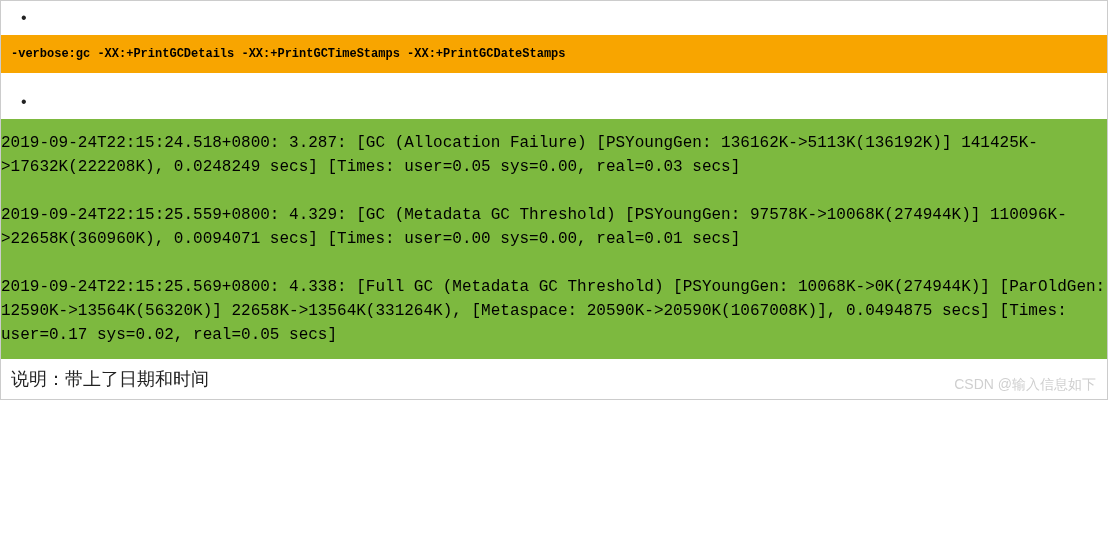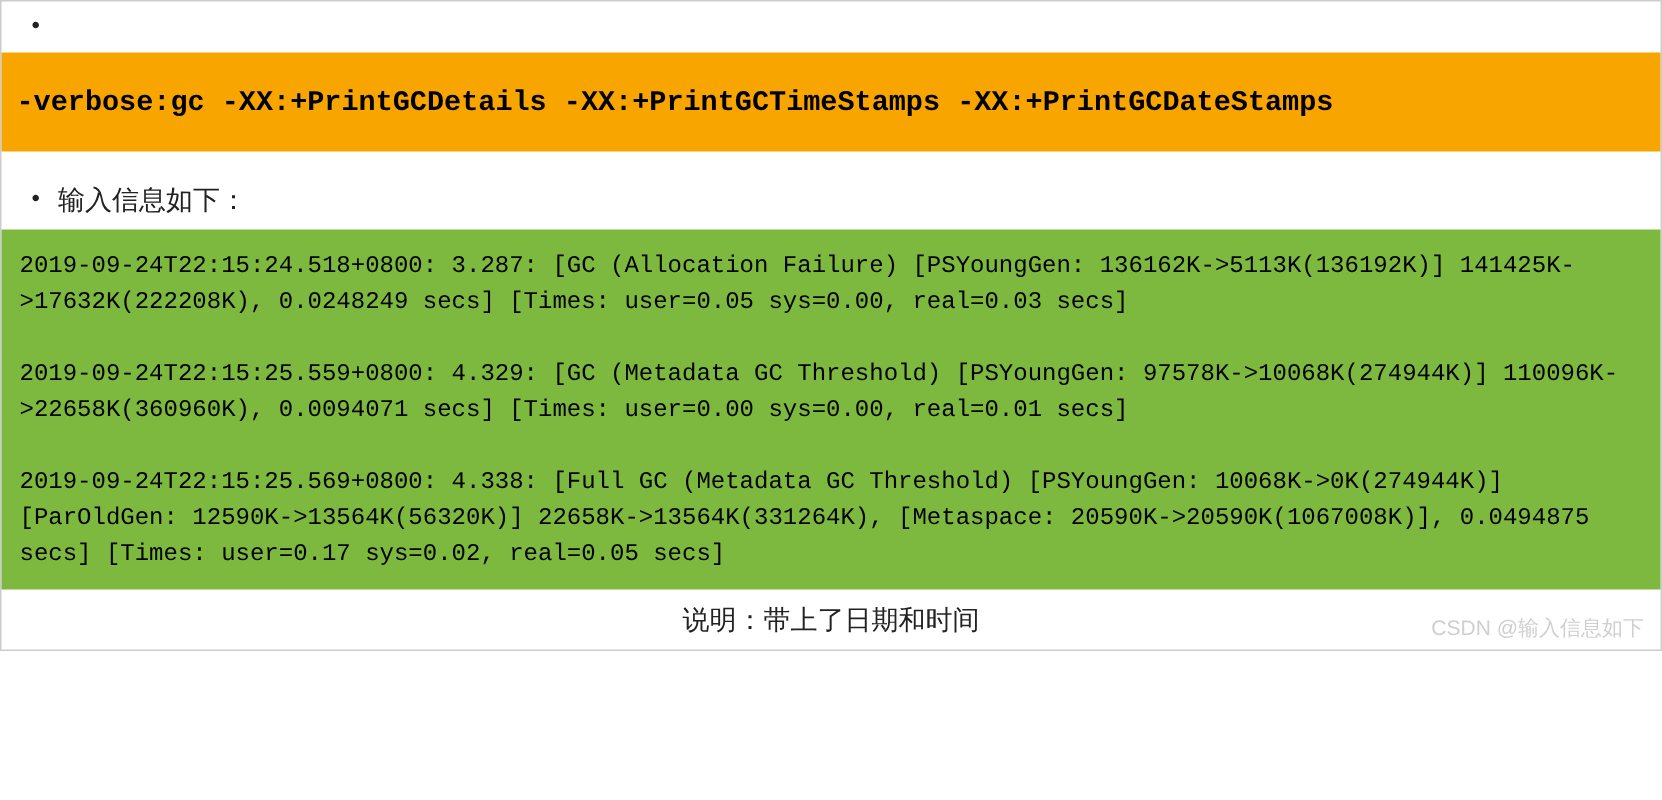--- a/index.html
+++ b/index.html
@@ -24,47 +24,46 @@
       display: flex;
       align-items: center;
     }
     .bullet {
       margin-right: 12px;
       font-size: 16px;
     }
     .code-block-orange {
       background: #f5a623;
       background: #f8a500;
-      padding: 22px 10px;
+      padding: 12px 10px;
       font-family: "Courier New", Courier, monospace;
-      font-size: 19px;
+      font-size: 12px;
       font-weight: bold;
       color: #000;
       margin: 0 0px;
     }
     .code-block-green {
       background: #7cbb3a;
       background: #82c341;
       background: #7db93f;
-      padding: 12px 12px;
+      padding: 12px 0;
       font-family: "Courier New", Courier, monospace;
       font-size: 16px;
       color: #000;
       line-height: 1.5;
       white-space: pre-wrap;
       word-wrap: break-word;
     }
     .spacer {
       height: 12px;
     }
     .footer-note {
       padding: 8px 10px;
       font-size: 18px;
       color: #222;
-      text-align: center;
     }
     .watermark {
       position: absolute;
       bottom: 6px;
       right: 12px;
       color: #bbb;
       font-size: 14px;
       opacity: 0.7;
     }
   </style>
@@ -76,21 +75,20 @@
   <div class="bullet-line">
     <span class="bullet">•</span>
   </div>
 
   <div class="code-block-orange">-verbose:gc -XX:+PrintGCDetails -XX:+PrintGCTimeStamps -XX:+PrintGCDateStamps</div>
 
   <div class="spacer"></div>
 
   <div class="bullet-line">
     <span class="bullet">•</span>
-    <span>输入信息如下：</span>
   </div>
 
   <div class="code-block-green">2019-09-24T22:15:24.518+0800: 3.287: [GC (Allocation Failure) [PSYoungGen: 136162K-&gt;5113K(136192K)] 141425K-&gt;17632K(222208K), 0.0248249 secs] [Times: user=0.05 sys=0.00, real=0.03 secs]
 
 2019-09-24T22:15:25.559+0800: 4.329: [GC (Metadata GC Threshold) [PSYoungGen: 97578K-&gt;10068K(274944K)] 110096K-&gt;22658K(360960K), 0.0094071 secs] [Times: user=0.00 sys=0.00, real=0.01 secs]
 
 2019-09-24T22:15:25.569+0800: 4.338: [Full GC (Metadata GC Threshold) [PSYoungGen: 10068K-&gt;0K(274944K)] [ParOldGen: 12590K-&gt;13564K(56320K)] 22658K-&gt;13564K(331264K), [Metaspace: 20590K-&gt;20590K(1067008K)], 0.0494875 secs] [Times: user=0.17 sys=0.02, real=0.05 secs]</div>
 
   <div class="footer-note">说明：带上了日期和时间</div>
 

